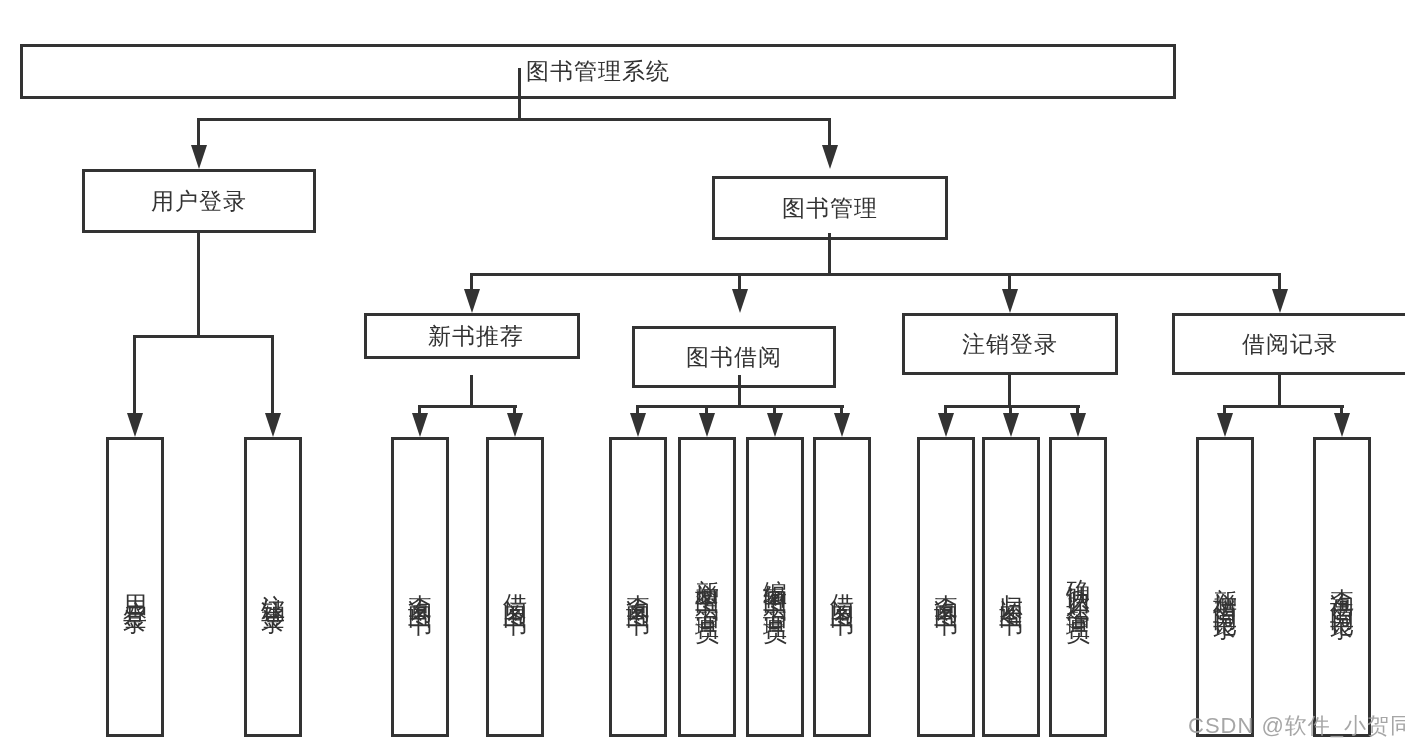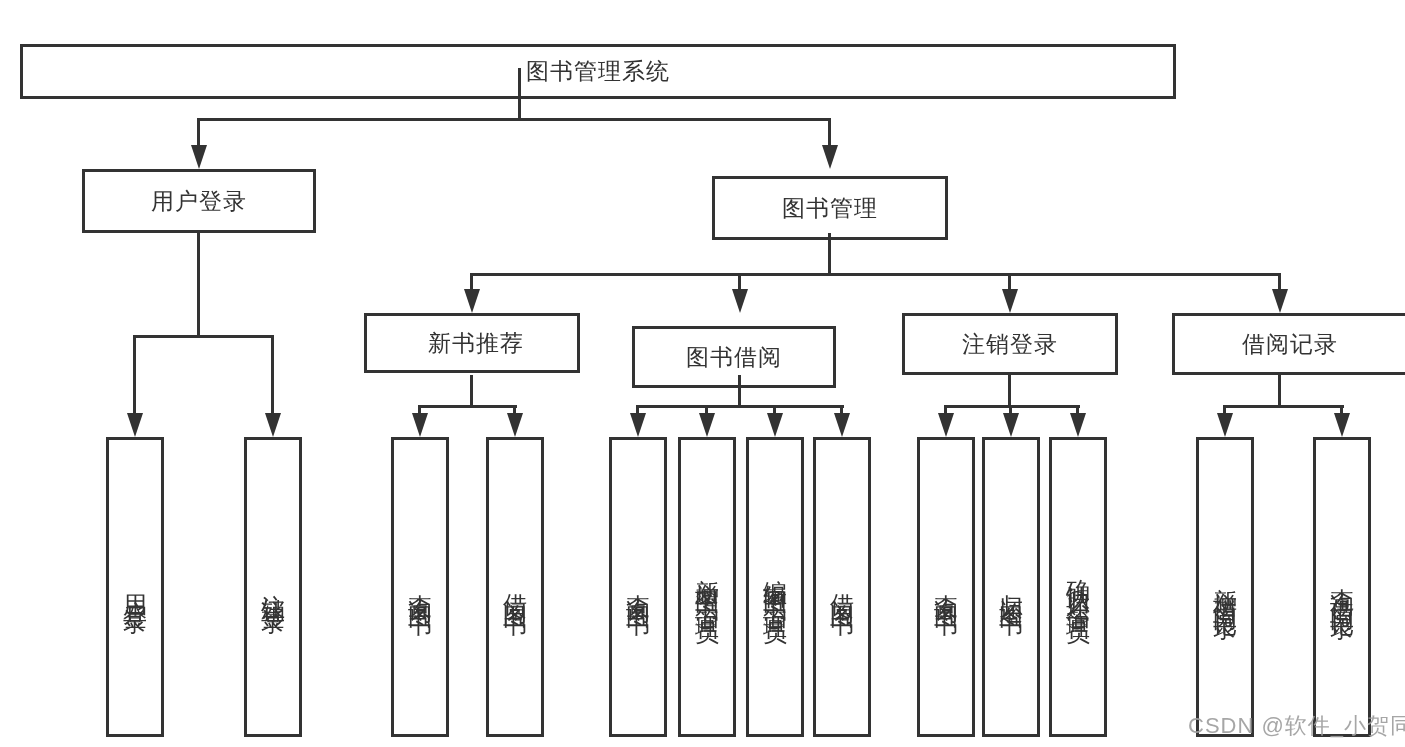--- a/index.html
+++ b/index.html
@@ -56,21 +56,21 @@
   <div class="hline" style="left:470px;top:273px;width:811px;"></div>
   <div class="vline" style="left:470px;top:273px;height:18px;"></div>
   <div class="vline" style="left:738px;top:273px;height:18px;"></div>
   <div class="vline" style="left:1008px;top:273px;height:18px;"></div>
   <div class="vline" style="left:1278px;top:273px;height:18px;"></div>
   <div class="arrow" style="left:464px;top:289px;"></div>
   <div class="arrow" style="left:732px;top:289px;"></div>
   <div class="arrow" style="left:1002px;top:289px;"></div>
   <div class="arrow" style="left:1272px;top:289px;"></div>
 
-  <div class="box" style="left:364px;top:313px;width:216px;height:60px;padding-left:8px;">新书推荐</div>
+  <div class="box" style="left:364px;top:313px;width:216px;height:46px;padding-left:8px;">新书推荐</div>
   <div class="box" style="left:632px;top:326px;width:204px;height:62px;">图书借阅</div>
   <div class="box" style="left:902px;top:313px;width:216px;height:62px;">注销登录</div>
   <div class="box" style="left:1172px;top:313px;width:236px;height:62px;">借阅记录</div>
 
   <div class="vline" style="left:470px;top:375px;height:32px;"></div>
   <div class="hline" style="left:419px;top:405px;width:98px;"></div>
   <div class="vline" style="left:418px;top:405px;height:10px;"></div>
   <div class="vline" style="left:513px;top:405px;height:10px;"></div>
   <div class="arrow" style="left:412px;top:413px;"></div>
   <div class="arrow" style="left:507px;top:413px;"></div>

